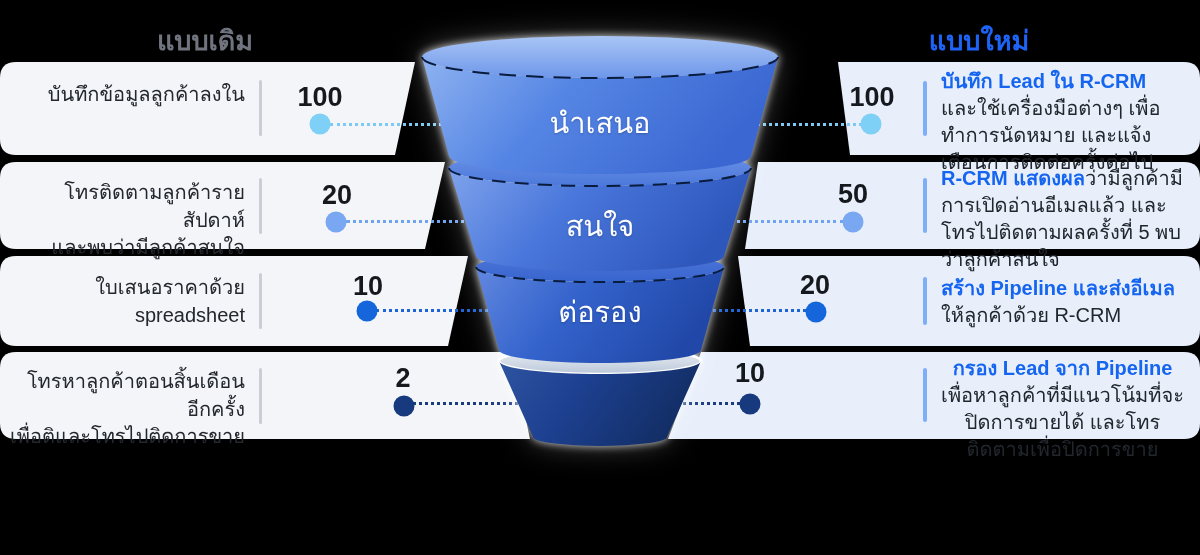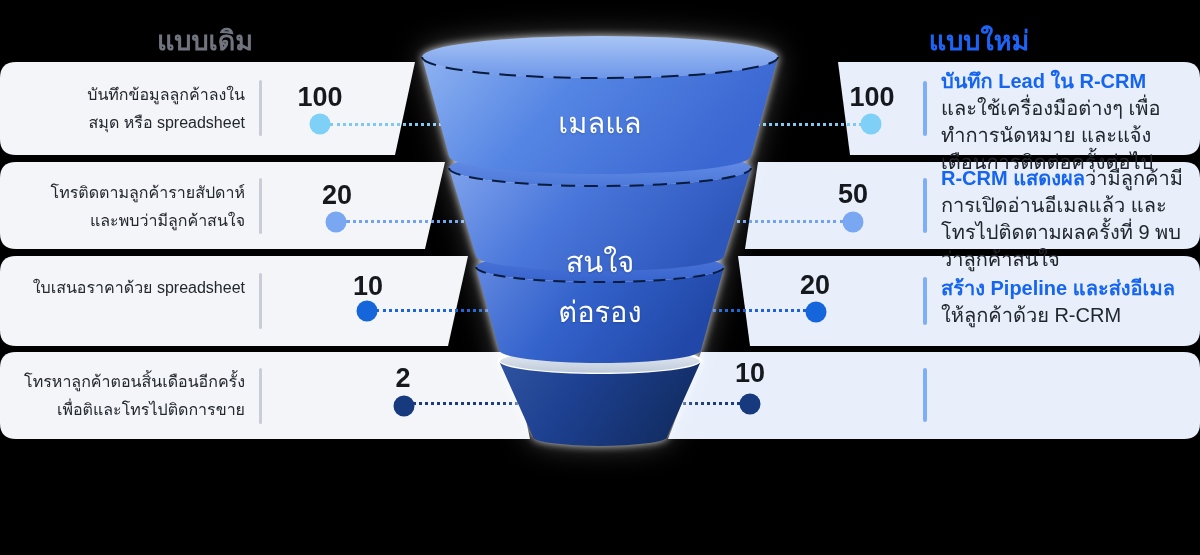--- a/index.html
+++ b/index.html
@@ -17,40 +17,40 @@
   .card.r{background:#E8EFFB;}
   #r1L{left:0;top:62px;width:415px;height:93px;clip-path:path("M16 0 H415 L395 93 H16 Q0 93 0 77 V16 Q0 0 16 0 Z");}
   #r2L{left:0;top:162px;width:445px;height:87px;clip-path:path("M16 0 H445 L425 87 H16 Q0 87 0 71 V16 Q0 0 16 0 Z");}
   #r3L{left:0;top:256px;width:468px;height:90px;clip-path:path("M16 0 H468 L448 90 H16 Q0 90 0 74 V16 Q0 0 16 0 Z");}
   #r4L{left:0;top:352px;width:530px;height:87px;clip-path:path("M16 0 H512 L530 87 H16 Q0 87 0 71 V16 Q0 0 16 0 Z");}
   #r1R{left:838px;top:62px;width:362px;height:93px;clip-path:path("M0 0 H346 Q362 0 362 16 V77 Q362 93 346 93 H12 L0 0 Z");}
   #r2R{left:745px;top:162px;width:455px;height:87px;clip-path:path("M13 0 H439 Q455 0 455 16 V71 Q455 87 439 87 H0 L13 0 Z");}
   #r3R{left:736px;top:256px;width:464px;height:90px;clip-path:path("M2 0 H448 Q464 0 464 16 V74 Q464 90 448 90 H14 L2 0 Z");}
   #r4R{left:668px;top:352px;width:532px;height:87px;clip-path:path("M33 0 H516 Q532 0 532 16 V71 Q532 87 516 87 H0 L33 0 Z");}
   
-  .ltext{position:absolute;left:10px;width:235px;text-align:right;font-size:16px;line-height:27.5px;color:#23272E;font-weight:500;z-index:3;}
+  .ltext{position:absolute;left:10px;width:235px;text-align:right;font-size:20px;line-height:27.5px;color:#23272E;font-weight:500;z-index:3;}
   .ldiv{position:absolute;left:259px;width:3px;height:56px;background:#C8CDD7;border-radius:2px;z-index:3;}
   
   .rbar{position:absolute;left:923px;width:4px;background:#7FAEF8;border-radius:2px;z-index:3;}
   .rtext{position:absolute;left:941px;width:243px;font-size:20px;line-height:27px;color:#22262D;font-weight:500;z-index:3;}
   .rtext .hl{color:#1565F0;font-weight:700;}
   .rtext.center{text-align:center;}
   
   .num{position:absolute;transform:translate(-50%,-50%);font-size:27px;font-weight:600;color:#15181D;z-index:3;white-space:nowrap;}
   .dot{position:absolute;width:21px;height:21px;border-radius:50%;transform:translate(-50%,-50%);z-index:3;}
   .dotline{position:absolute;height:0;border-top:3px dotted #888;z-index:2;}
   #dl1{left:330px;width:532px;top:123px;}
   #dl2{left:346px;width:498px;top:220px;}
   #dl3{left:376px;width:430px;top:309px;}
   #dl4{left:413px;width:327px;top:402px;}
   
   #funnel-svg{position:absolute;left:0;top:0;z-index:4;
     filter:drop-shadow(0 0 4px rgba(255,255,255,.8)) drop-shadow(0 0 14px rgba(255,255,255,.25));}
   .stage-label{position:absolute;left:600px;transform:translate(-50%,-50%);color:#fff;font-size:29px;font-weight:500;z-index:5;white-space:nowrap;text-shadow:0 1px 2px rgba(10,25,60,.25);}
-  #sl1{top:123px;} #sl2{top:226px;margin-top:36px;} #sl3{top:312px;} #sl4{top:407px;}
+  #sl1{top:123px;} #sl2{top:226px;} #sl3{top:312px;} #sl4{top:407px;}
 </style>
 </head>
 <body>
 
 <div id="stage">
 
   <div class="hdr" id="hdr-old">แบบเดิม</div>
   <div class="hdr" id="hdr-new">แบบใหม่</div>
 
   <div class="card l" id="r1L"></div>
@@ -62,21 +62,20 @@
   <div class="card r" id="r3R"></div>
   <div class="card r" id="r4R"></div>
 
   <div class="dotline" id="dl1" style="border-color: rgb(126, 201, 242);"></div>
   <div class="dotline" id="dl2" style="border-color: rgb(111, 163, 240);"></div>
   <div class="dotline" id="dl3" style="border-color: rgb(30, 99, 216);"></div>
   <div class="dotline" id="dl4" style="border-color: rgb(26, 60, 126);"></div>
 
   <div class="ltext" style="top:81px">
     <div>บันทึกข้อมูลลูกค้าลงใน</div>
-      <div>สมุด หรือ spreadsheet</div>
   </div>
   <div class="ltext" style="top:179px">
     <div>โทรติดตามลูกค้ารายสัปดาห์</div>
       <div>และพบว่ามีลูกค้าสนใจ</div>
   </div>
   <div class="ltext" style="top:274px">
       <div>ใบเสนอราคาด้วย spreadsheet</div>
   </div>
   <div class="ltext" style="top:368px">
     <div>โทรหาลูกค้าตอนสิ้นเดือนอีกครั้ง</div>
@@ -108,24 +107,27 @@
 
   <div class="rbar" style="top:81px;height:55px"></div>
   <div class="rbar" style="top:178px;height:55px"></div>
   <div class="rbar" style="top:277px;height:48px"></div>
   <div class="rbar" style="top:368px;height:54px"></div>
 
   <div class="rtext" style="top:68px">
     <span class="hl">บันทึก Lead ใน R-CRM</span><span> และใช้เครื่องมือต่างๆ เพื่อทำการนัดหมาย และแจ้งเตือนการติดต่อครั้งต่อไป</span>
   </div>
   <div class="rtext" style="top:165px">
-    <span class="hl">R-CRM แสดงผล</span><span>ว่ามีลูกค้ามีการเปิดอ่านอีเมลแล้ว และโทรไปติดตามผลครั้งที่ 9 พบว่าลูกค้าสนใจ</span>
+    <span class="hl">R-CRM แสดงผล</span><span>ว่ามีลูกค้ามีการเปิดอ่านอีเมลแล้ว และโทรไปติดตามผลครั้งที่ 5 พบว่าลูกค้าสนใจ</span>
   </div>
   <div class="rtext" style="top:275px">
     <span class="hl">สร้าง Pipeline และส่งอีเมล</span><span> ให้ลูกค้าด้วย R-CRM</span>
+  </div>
+  <div class="rtext center" style="top:355px">
+    <span class="hl">กรอง Lead จาก Pipeline</span><span> เพื่อหาลูกค้าที่มีแนวโน้มที่จะปิดการขายได้ และโทรติดตามเพื่อปิดการขาย</span>
   </div>
 
   <svg id="funnel-svg" width="1200" height="555" viewBox="0 0 1200 555">
     <defs>
       <linearGradient id="g1" x1="0" y1="0" x2="1" y2="0.3">
         <stop offset="0%" stop-color="#8FB3F1"></stop>
           <stop offset="45%" stop-color="#5585E4"></stop>
           <stop offset="100%" stop-color="#3A67D1"></stop>
       </linearGradient>
       <linearGradient id="g2" x1="0" y1="0" x2="1" y2="0.3">
@@ -171,17 +173,17 @@
     <path d="M449 168 A151 18 0 0 0 751 168 L724 256 A124 15 0 0 1 476 256 Z" fill="url(#g2)"></path>
 
     <ellipse cx="600" cy="57" rx="178" ry="21" fill="url(#e1)"></ellipse>
     <path d="M422 57 A178 21 0 0 0 778 57 L751 156 A151 18 0 0 1 449 156 Z" fill="url(#g1)"></path>
 
     <path d="M422 57 A178 21 0 0 0 778 57" fill="none" stroke="#0A1C3D" stroke-width="2" stroke-dasharray="17 10"></path>
     <path d="M449 168 A151 18 0 0 0 751 168" fill="none" stroke="#0A1C3D" stroke-width="2" stroke-dasharray="14 9"></path>
     <path d="M476 267 A124 15 0 0 0 724 267" fill="none" stroke="#0A1C3D" stroke-width="2" stroke-dasharray="12 8"></path>
   </svg>
 
-  <div class="stage-label" id="sl1">เมลแล</div>
+  <div class="stage-label" id="sl1">นำเสนอ</div>
   <div class="stage-label" id="sl2">สนใจ</div>
   <div class="stage-label" id="sl3">ต่อรอง</div>
 
 </div>
 
 </body></html>

